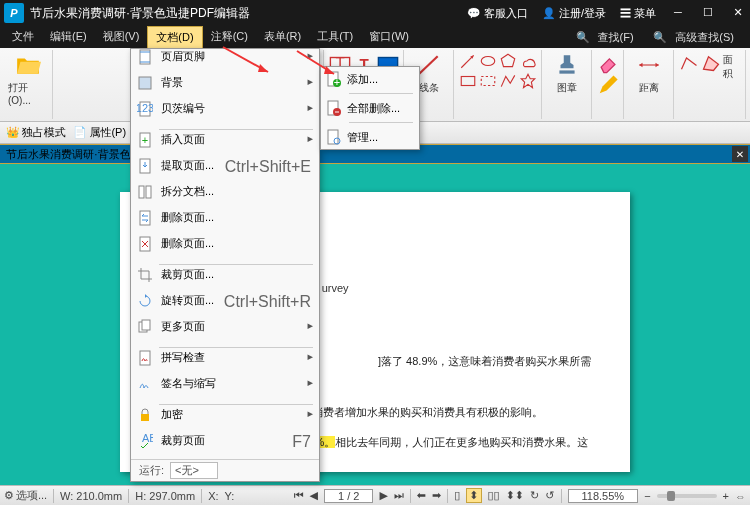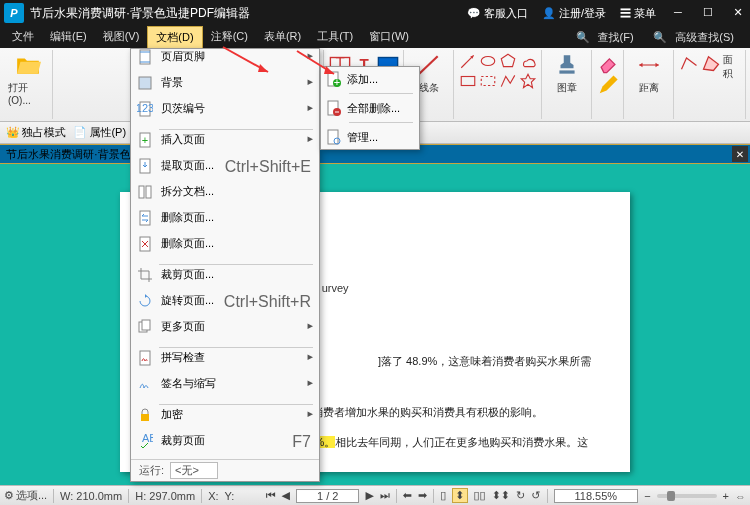--- a/index.html
+++ b/index.html
@@ -31,21 +31,21 @@
 .tab-close{position:absolute;right:2px;top:1px;width:16px;height:16px;background:#333;color:#fff;display:flex;align-items:center;justify-content:center;cursor:pointer;font-size:10px}
 .doc-area{background:#14b8a6;height:321px;display:flex;justify-content:center;padding-top:28px;position:relative}
 .page{width:510px;height:280px;background:#fff;box-shadow:2px 2px 6px rgba(0,0,0,.4);padding:48px 36px 12px}
 .doc-title{font-size:26px;font-family:SimSun;letter-spacing:2px;margin-bottom:10px}
 .doc-sub{font-size:13px;color:#333;margin-bottom:14px}
 .doc-p{font-size:12px;line-height:1.8;color:#222;text-indent:2em;margin-top:8px}
 .hl{background:#ffeb3b}
 .statusbar{height:20px;background:linear-gradient(#f4f4f4,#e0e0e0);border-top:1px solid #bbb;display:flex;align-items:center;padding:0 4px;gap:6px;font-size:10px;color:#444}
 .stat-sep{width:1px;height:14px;background:#bbb}
 .stat-item{display:flex;align-items:center;gap:2px;cursor:pointer}
-.zoom-val{border:1px solid #999;padding:0 20px;background:#fff}
+.zoom-val{border:1px solid #999;padding:0 13px;background:#fff}
 .slider{width:60px;height:4px;background:#ccc;border-radius:2px;position:relative}
 .slider-thumb{width:8px;height:10px;background:#888;position:absolute;left:10px;top:-3px;border-radius:2px}
 
 .dropdown{position:absolute;left:130px;top:48px;width:190px;background:#f8f8f8;border:1px solid #999;box-shadow:2px 2px 6px rgba(0,0,0,.3);z-index:10}
 .dd-item{height:26px;display:flex;align-items:flex-start;padding:0 8px 0 30px;position:relative;cursor:pointer}
 .dd-item.hl-item{background:linear-gradient(#ffefaf,#ffe178);border:1px solid #d4a020}
 .dd-item.hl-item::after{content:"▸";position:absolute;right:6px}
 .dd-item.sub::after{content:"▸";position:absolute;right:6px;color:#555}
 .dd-sep{height:1px;background:#ccc;margin:2px 6px 2px 28px}
 .dd-icon{position:absolute;left:6px;width:16px;height:16px}

